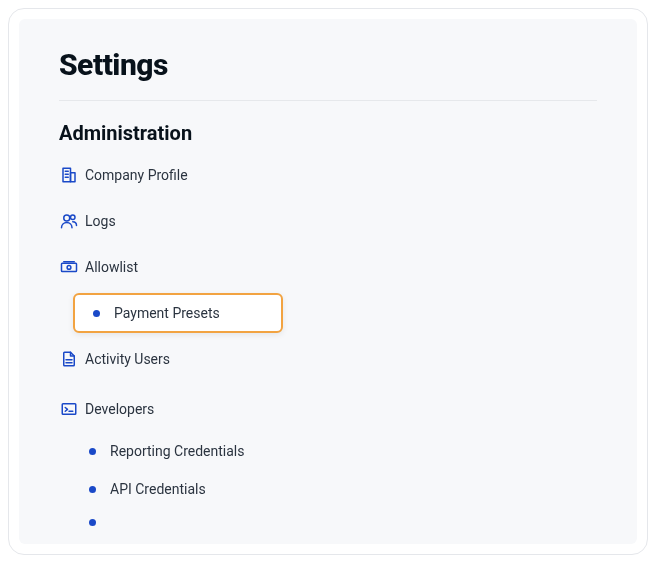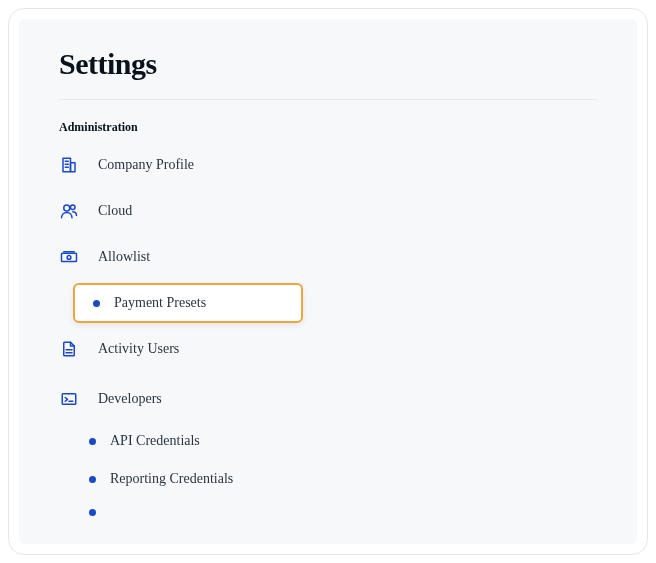--- a/index.html
+++ b/index.html
@@ -10,50 +10,49 @@
     height: 563px;
     padding: 8px;
   }
   .card {
     width: 100%;
     height: 100%;
     border: 1px solid #e5e7eb;
     border-radius: 16px;
     background: #fff;
     padding: 10px;
-    font-family: Liberation Serif, serif;
   }
   .panel {
     background: #f7f8fa;
     height: 100%;
     border-radius: 6px;
     padding: 28px 40px 20px 40px;
   }
   .page-title {
     font-size: 30px;
     font-weight: 800;
     color: #08121b;
     letter-spacing: -0.5px;
     margin-bottom: 18px;
   }
   .divider {
     border: none;
     border-top: 1px solid #e6e8eb;
     margin: 0 0 20px 0;
   }
   .section-heading {
-    font-size: 12px;
+    font-size: 20px;
     font-weight: 700;
     color: #08121b;
     margin-bottom: 14px;
   }
   .nav-item {
     display: flex;
     align-items: center;
-    gap: 19px;
+    gap: 6px;
     padding: 6px 0;
     margin-bottom: 14px;
     cursor: pointer;
   }
   .nav-item .icon {
     width: 20px;
     height: 20px;
     display: flex;
     align-items: center;
     justify-content: center;
@@ -91,21 +90,21 @@
     color: #2b3440;
     font-weight: 400;
   }
   .sub-item.highlighted {
     border: 2px solid #f2a341;
     border-radius: 6px;
     background: #fff;
     box-shadow: 0 2px 6px rgba(0,0,0,0.08);
     padding: 10px 14px;
     margin-bottom: 10px;
-    width: 230px;
+    width: 210px;
   }
   svg { display: block; }
 </style>
 </head>
 <body>
 
 <div class="card">
   <div class="panel">
 
     <h1 class="page-title">Settings</h1>
@@ -128,21 +127,21 @@
 
     <div class="nav-item">
       <span class="icon">
         <svg width="18" height="18" viewBox="0 0 24 24" fill="none" stroke="#1a49c8" stroke-width="2" stroke-linecap="round" stroke-linejoin="round">
           <circle cx="9" cy="8" r="4"></circle>
           <path d="M2 21c0-4 3-7 7-7s7 3 7 7"></path>
           <circle cx="17" cy="7" r="3"></circle>
           <path d="M17 13c3 0 5 2 5 5"></path>
         </svg>
       </span>
-      <span class="label">Cloud</span>
+      <span class="label">Logs</span>
     </div>
 
     <div class="nav-item">
       <span class="icon">
         <svg width="18" height="18" viewBox="0 0 24 24" fill="none" stroke="#1a49c8" stroke-width="2" stroke-linecap="round" stroke-linejoin="round">
           <rect x="2" y="7" width="20" height="11" rx="1"></rect>
           <circle cx="12" cy="12.5" r="2.5"></circle>
           <line x1="5" y1="5" x2="19" y2="5"></line>
         </svg>
       </span>
@@ -175,25 +174,25 @@
           <polyline points="7 10 10 12.5 7 15"></polyline>
           <line x1="12" y1="15" x2="17" y2="15"></line>
         </svg>
       </span>
       <span class="label">Developers</span>
     </div>
 
     <div class="sub-list">
       <div class="sub-item">
         <span class="bullet"></span>
-        <span class="label">API Credentials</span>
+        <span class="label">Reporting Credentials</span>
       </div>
       <div class="sub-item">
         <span class="bullet"></span>
-        <span class="label">Reporting Credentials</span>
+        <span class="label">API Credentials</span>
       </div>
       <div class="sub-item">
         <span class="bullet"></span>
       </div>
     </div>
 
   </div>
 </div>
 
 </body></html>

